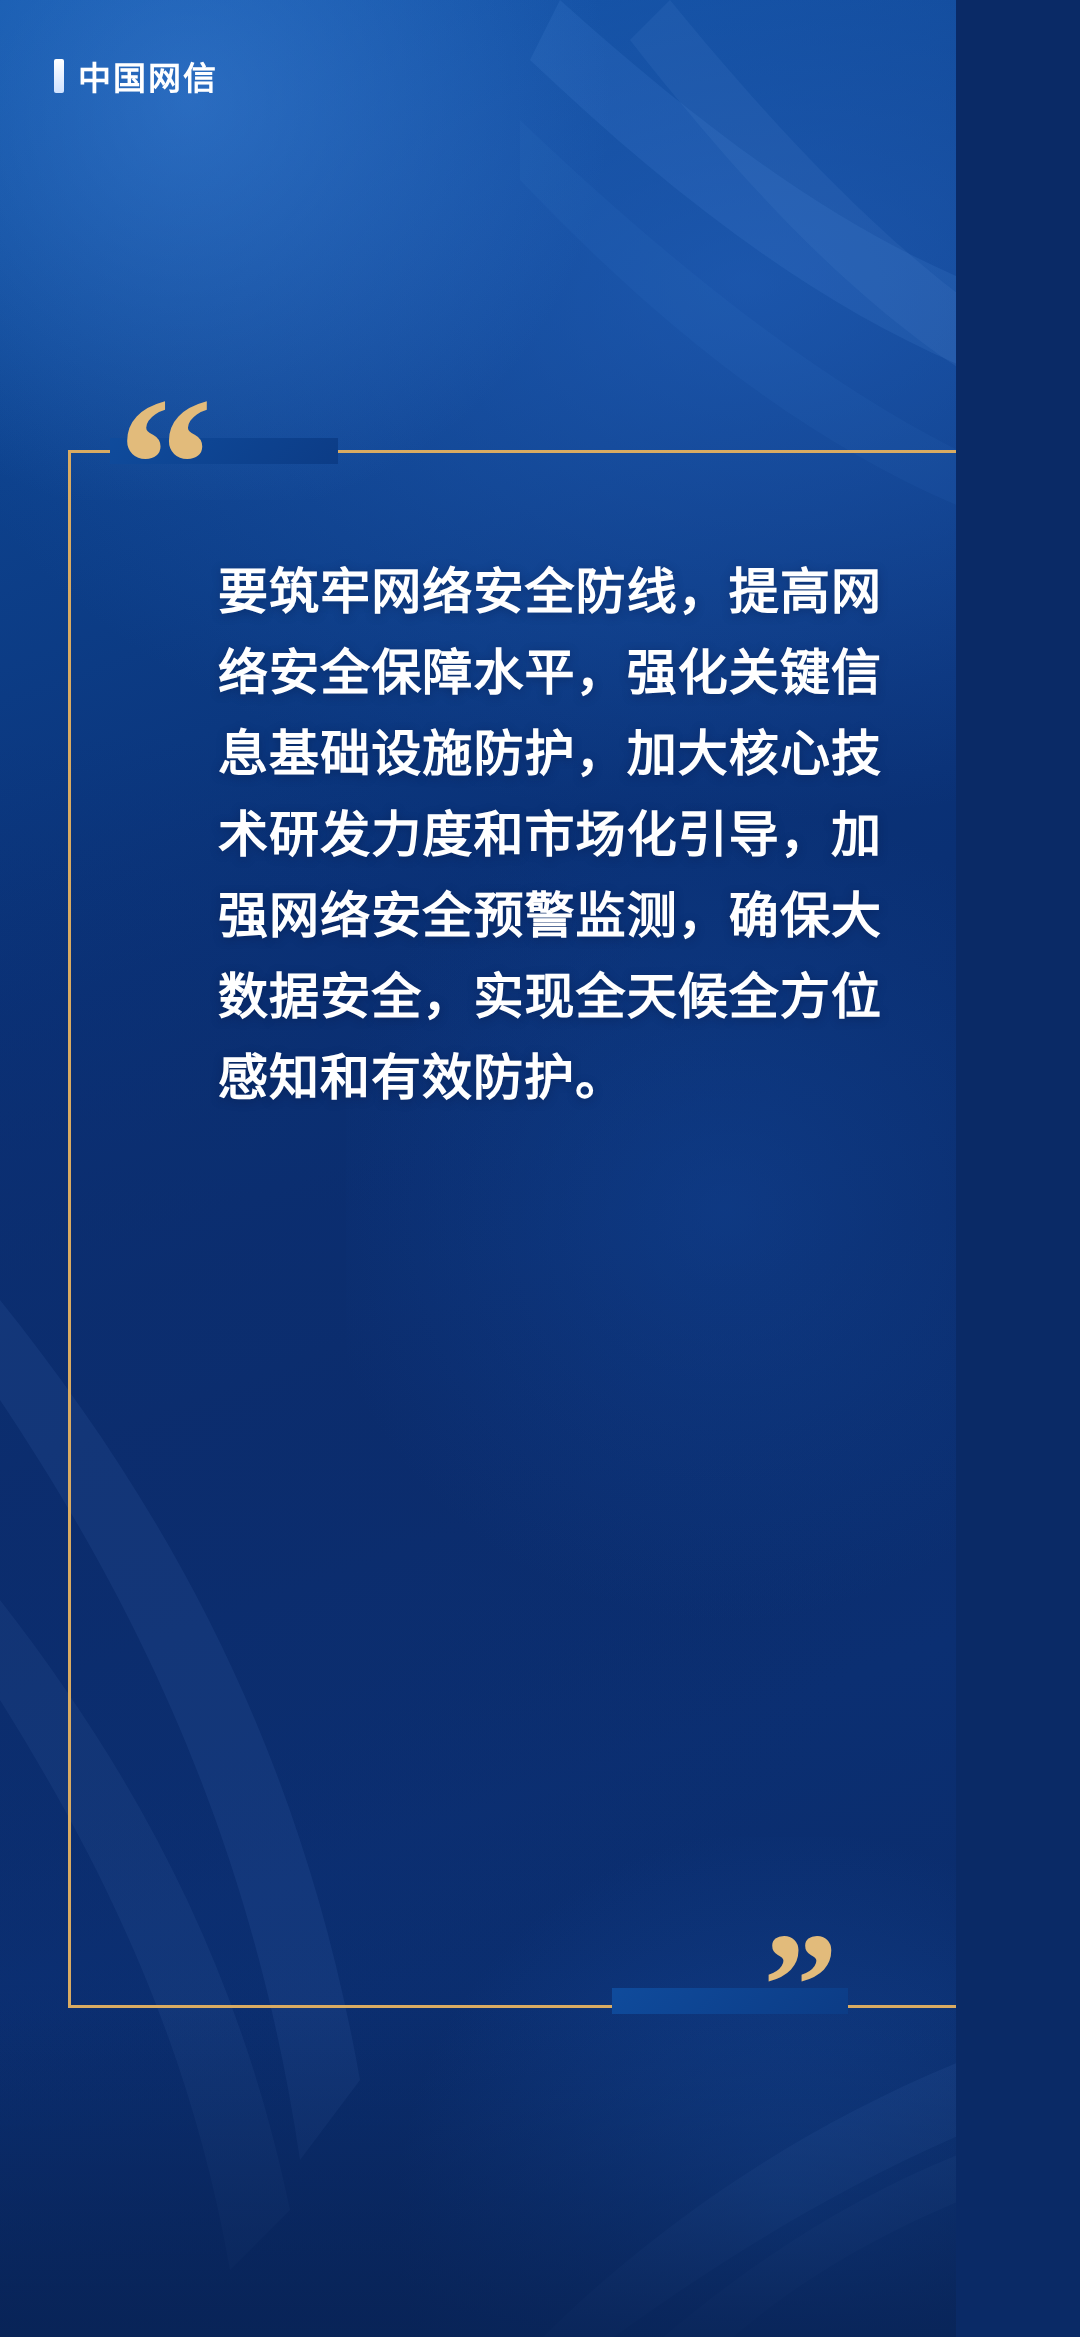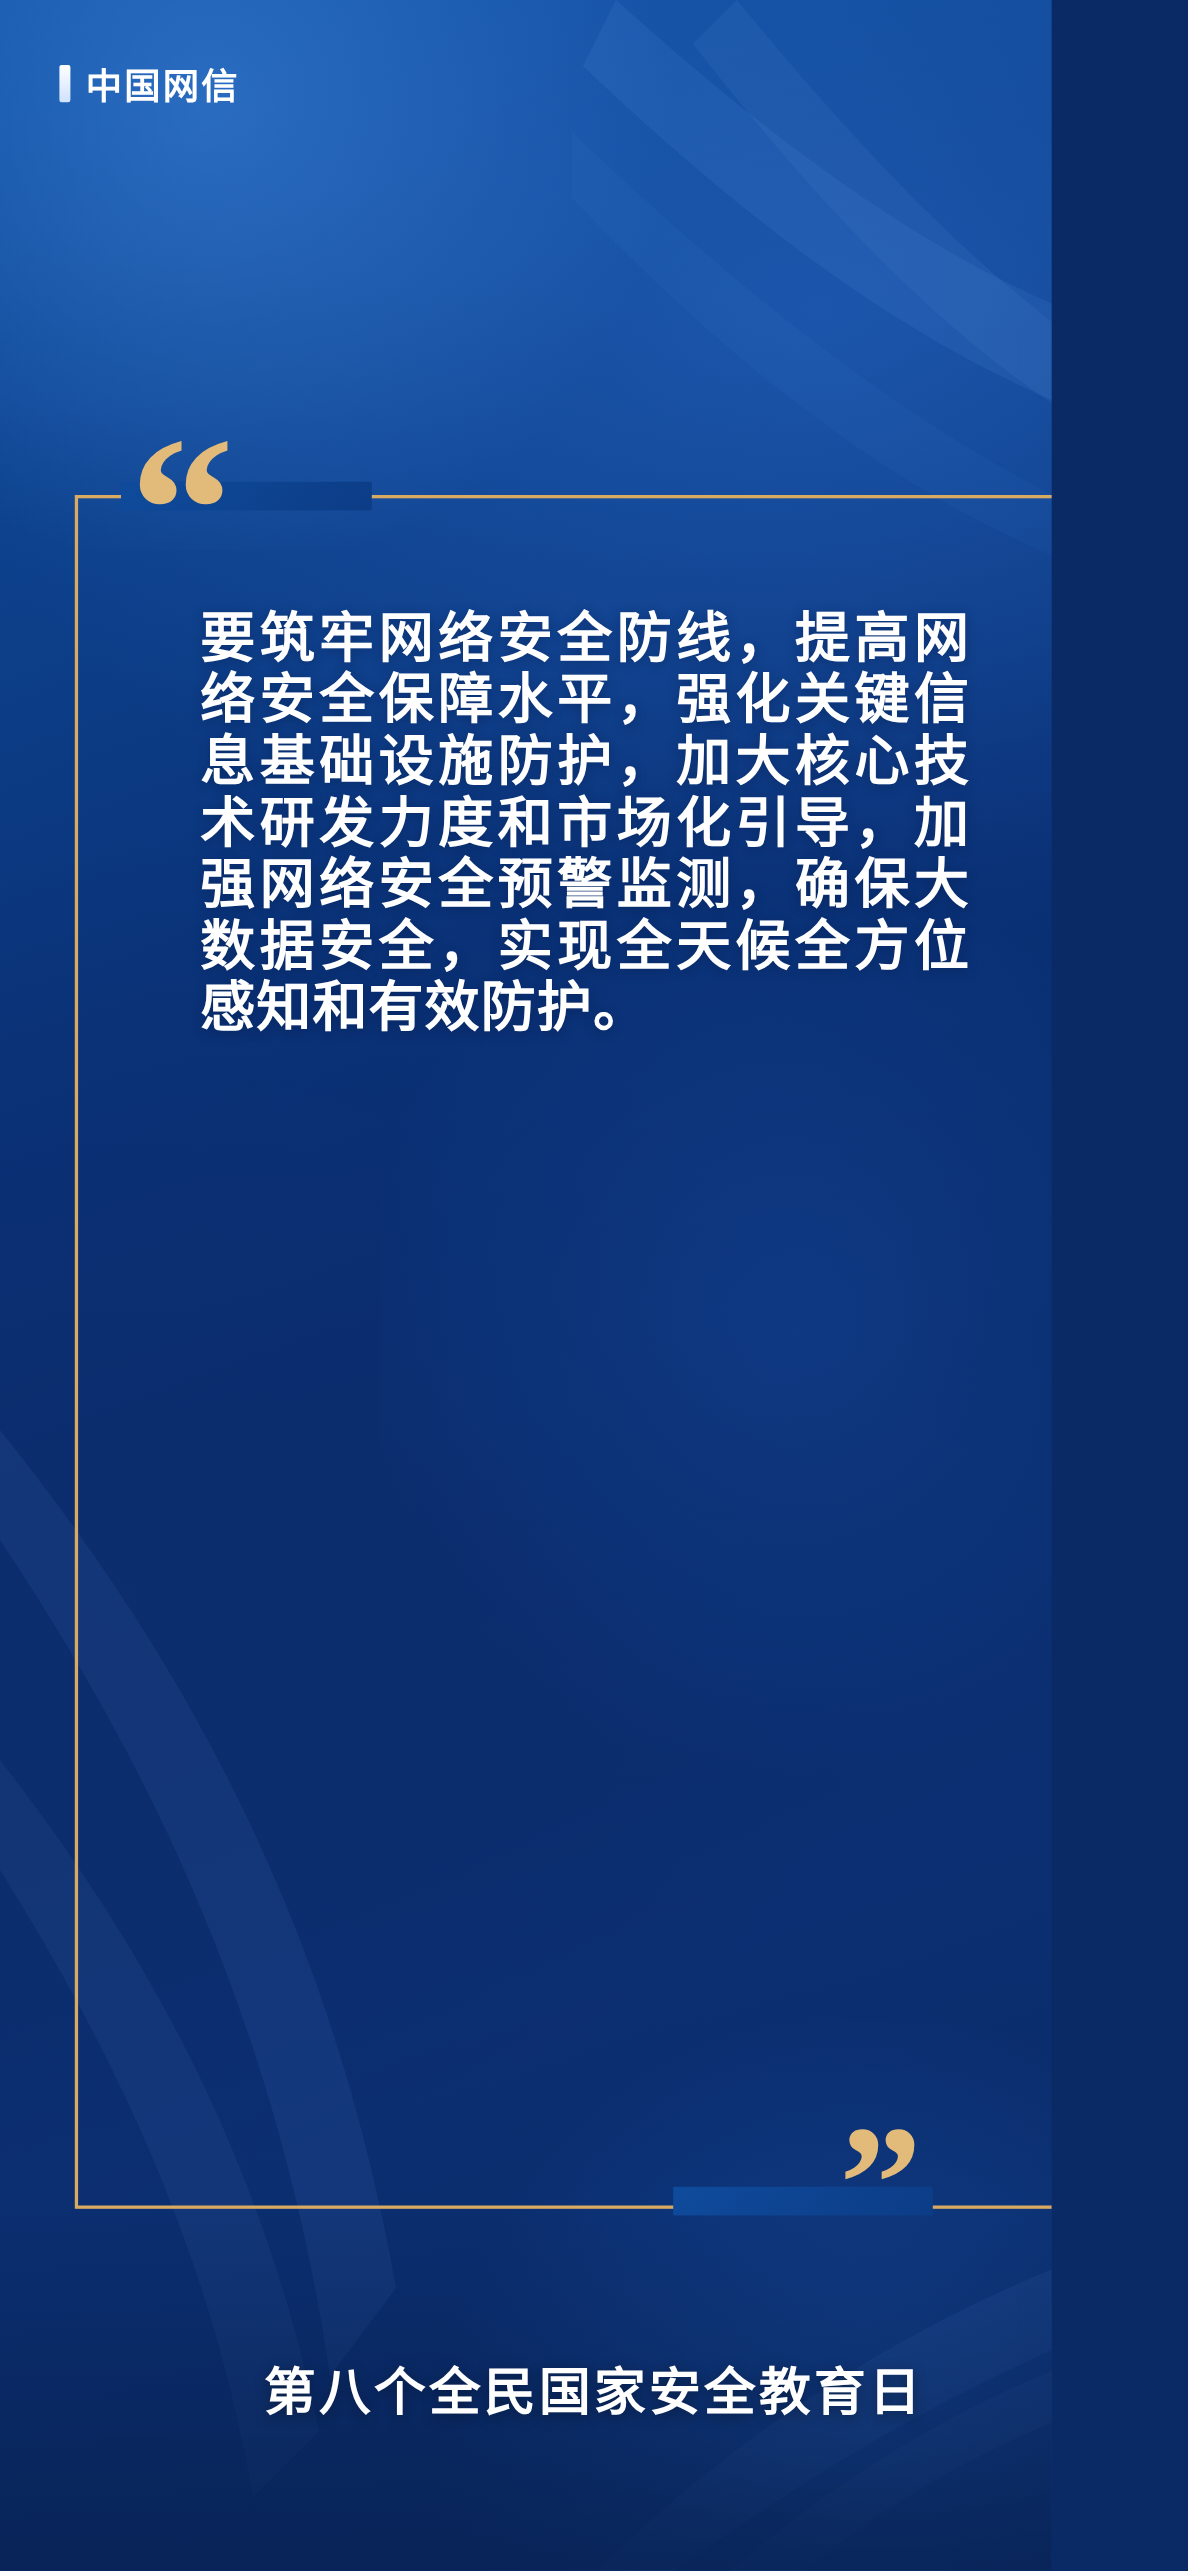--- a/index.html
+++ b/index.html
@@ -161,25 +161,26 @@
   .quote-body {
     position: absolute;
     left: 182px;
     top: 552px;
     width: 700px;
     z-index: 7;
   }
   .quote-text {
     color: #ffffff;
     font-size: 50px;
-    line-height: 56px;
+    line-height: 81px;
     font-weight: bold;
     letter-spacing: 1px;
     text-align: justify;
     text-shadow: 0 2px 10px rgba(0,20,60,0.35);
+    margin-left: 36px;
   }
   .attribution {
     margin-top: 86px;
     color: #f3dcb0;
     font-size: 38px;
     line-height: 74px;
     letter-spacing: 1px;
   }
 
   
@@ -252,17 +253,14 @@
   <div class="notch notch-top"></div>
   <div class="notch notch-bottom"></div>
 
   <div class="quote-open">“</div>
   <div class="quote-close">”</div>
 
   <div class="quote-body">
     <div class="quote-text">要筑牢网络安全防线，提高网络安全保障水平，强化关键信息基础设施防护，加大核心技术研发力度和市场化引导，加强网络安全预警监测，确保大数据安全，实现全天候全方位感知和有效防护。</div>
   </div>
 
-  <div class="footer-band">
-    <span class="footer-text">第八个全民国家安全教育日</span>
-  </div>
 
 </div>
 
 </body></html>

